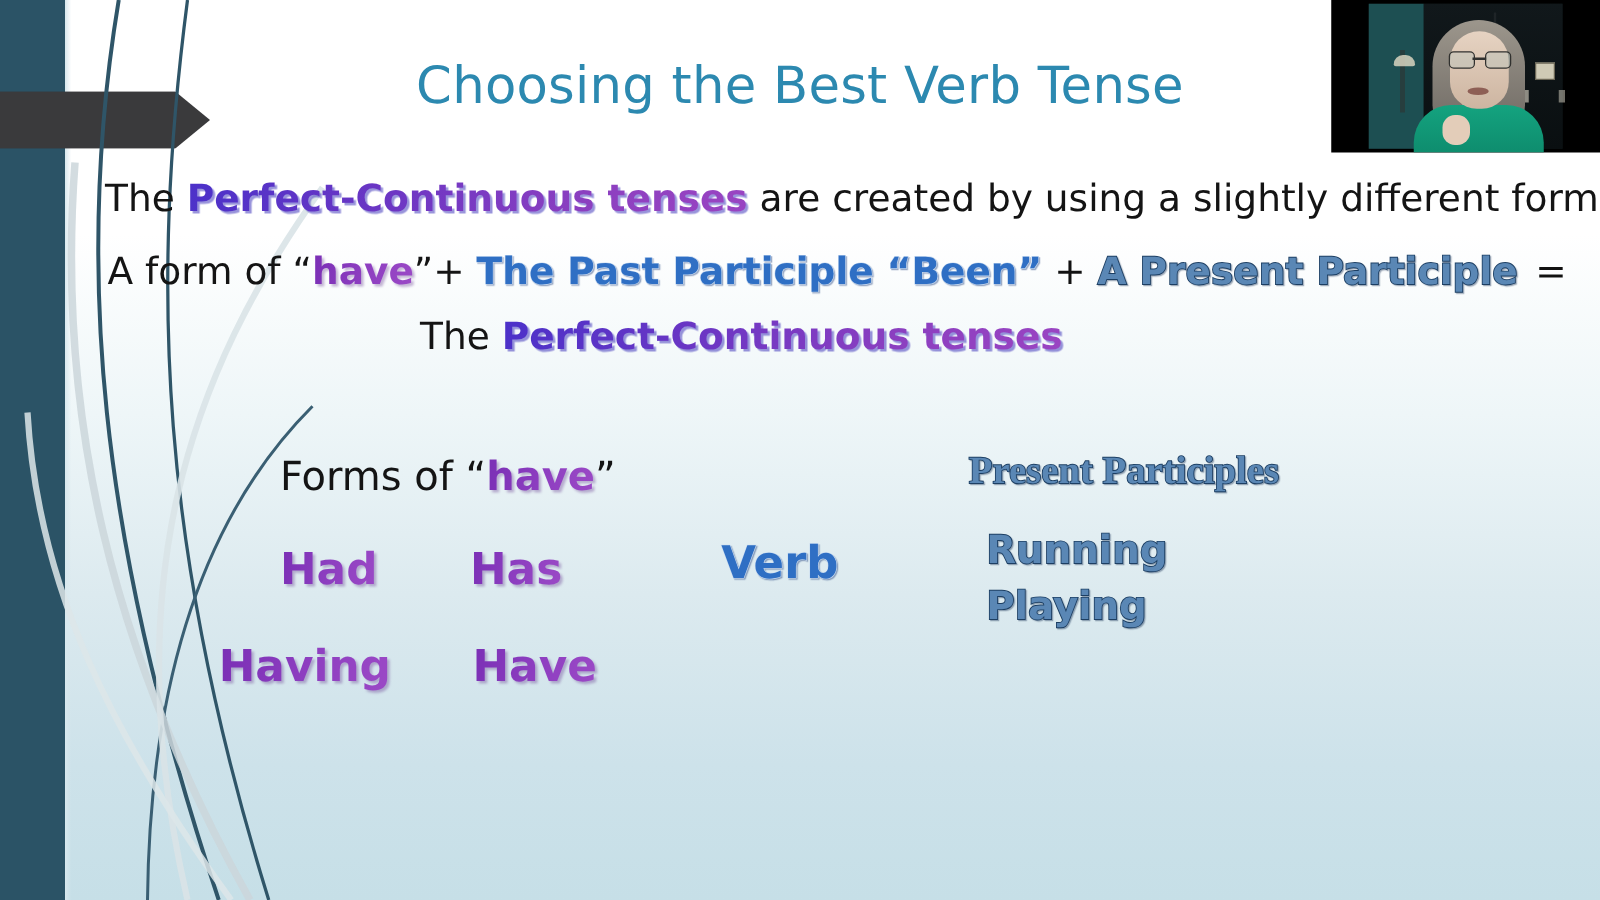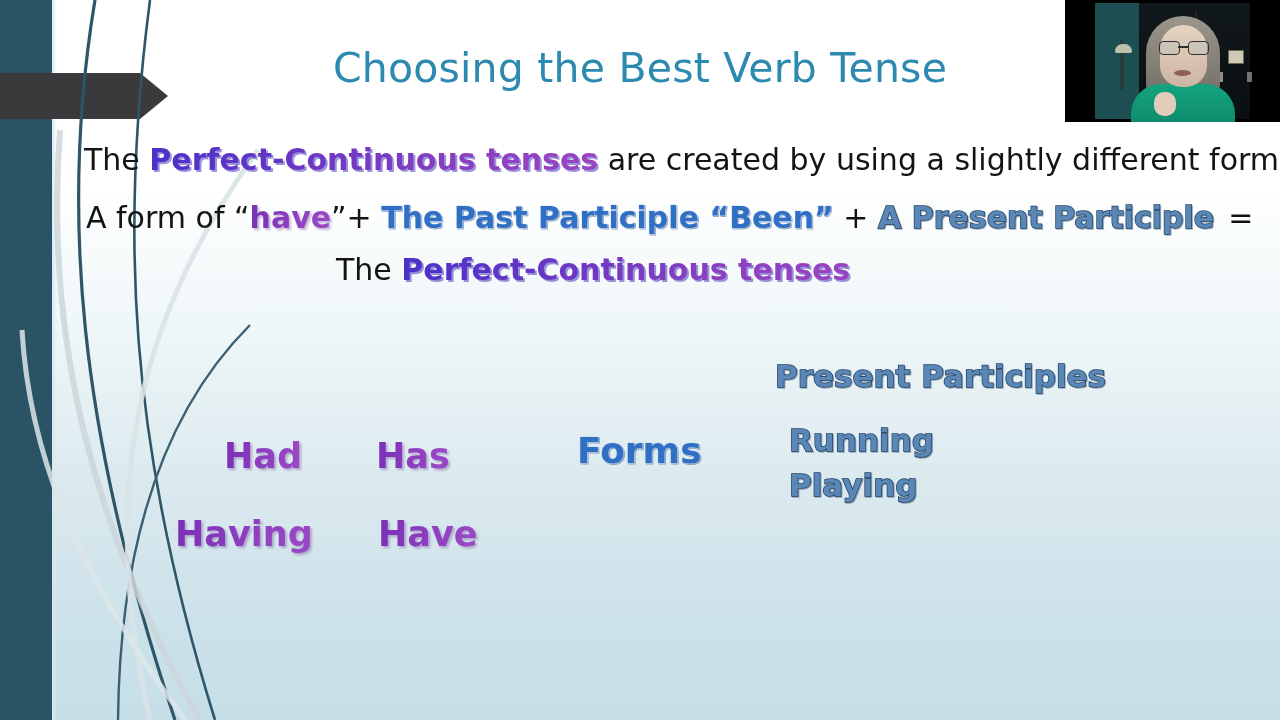--- a/index.html
+++ b/index.html
@@ -121,21 +121,21 @@
 
   #formsHave{position:absolute;left:224px;top:362px;font-size:32px;white-space:nowrap;}
 
   .hv{position:absolute;font-size:35px;white-space:nowrap;}
   #had{left:224px;top:436px;}
   #has{left:376px;top:436px;}
   #been{left:577px;top:430px;font-size:36px;}
   #having{left:175px;top:514px;}
   #have2{left:378px;top:514px;}
 
-  #ppHead{position:absolute;left:775px;top:358px;font-size:31px;white-space:nowrap;}
+  #ppHead{position:absolute;left:775px;top:358px;font-size:31px;white-space:nowrap;font-family:Liberation Serif, serif;}
   .ppcol{position:absolute;font-size:31px;line-height:45px;}
   #ppcol1{left:789px;top:418px;}
   #ppcol2{left:970px;top:415px;}
   .ppcol div{white-space:nowrap;}
 </style>
 </head>
 <body>
 
 <div id="slide">
 
@@ -182,26 +182,29 @@
   </div>
 
   <div class="line" id="l3">
     <span class="blk">The </span><span class="pc">Perfect-Continuous tenses</span>
   </div>
 
   <div class="line" id="l2">
     <span class="blk">A form of “</span><span class="pu">have</span><span class="blk">”+ </span><span class="bl">The Past Participle “Been”</span><span class="plus"> + </span><span class="st">A Present Participle</span><span class="plus" style="margin-left:14px;">=</span>
   </div>
 
+  <div id="formsHave">
+    <span class="blk">Forms of “</span><span class="pu">have</span><span class="blk">”</span>
+  </div>
 
   <div class="hv pu" id="had">Had</div>
   <div class="hv pu" id="has">Has</div>
   <div class="hv pu" id="having">Having</div>
   <div class="hv pu" id="have2">Have</div>
-  <div class="hv bl" id="been">Forms</div>
+  <div class="hv bl" id="been">Verb</div>
 
   <div id="ppHead" class="st">Present Participles</div>
 
   <div class="ppcol" id="ppcol1">
     <div class="st">Running</div>
     <div class="st">Playing</div>
   </div>
 
 
 </div>

